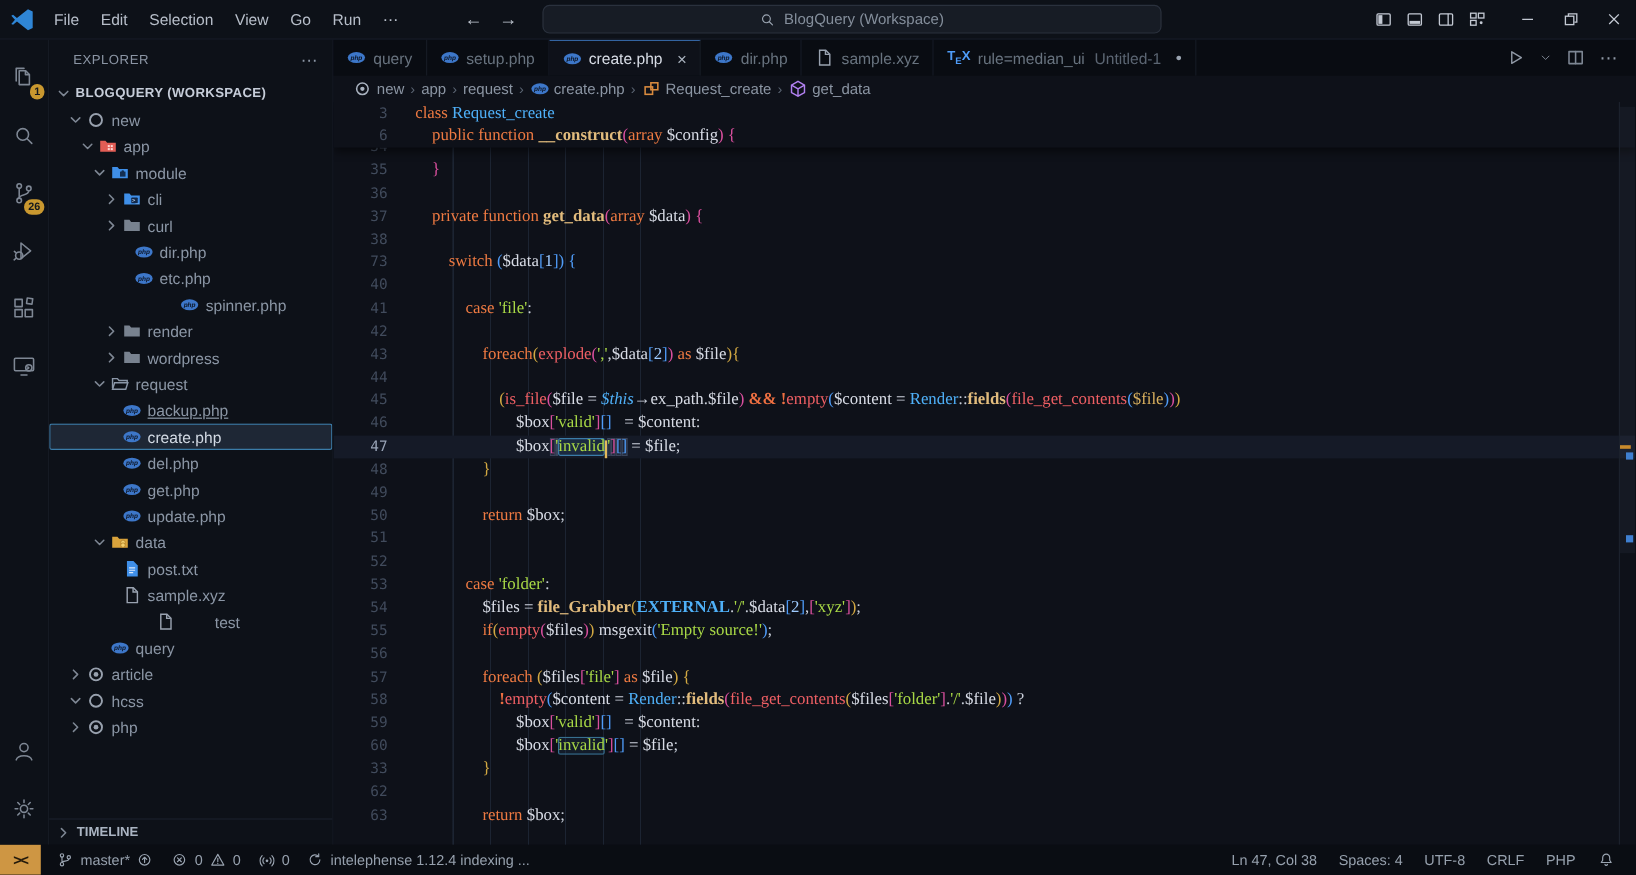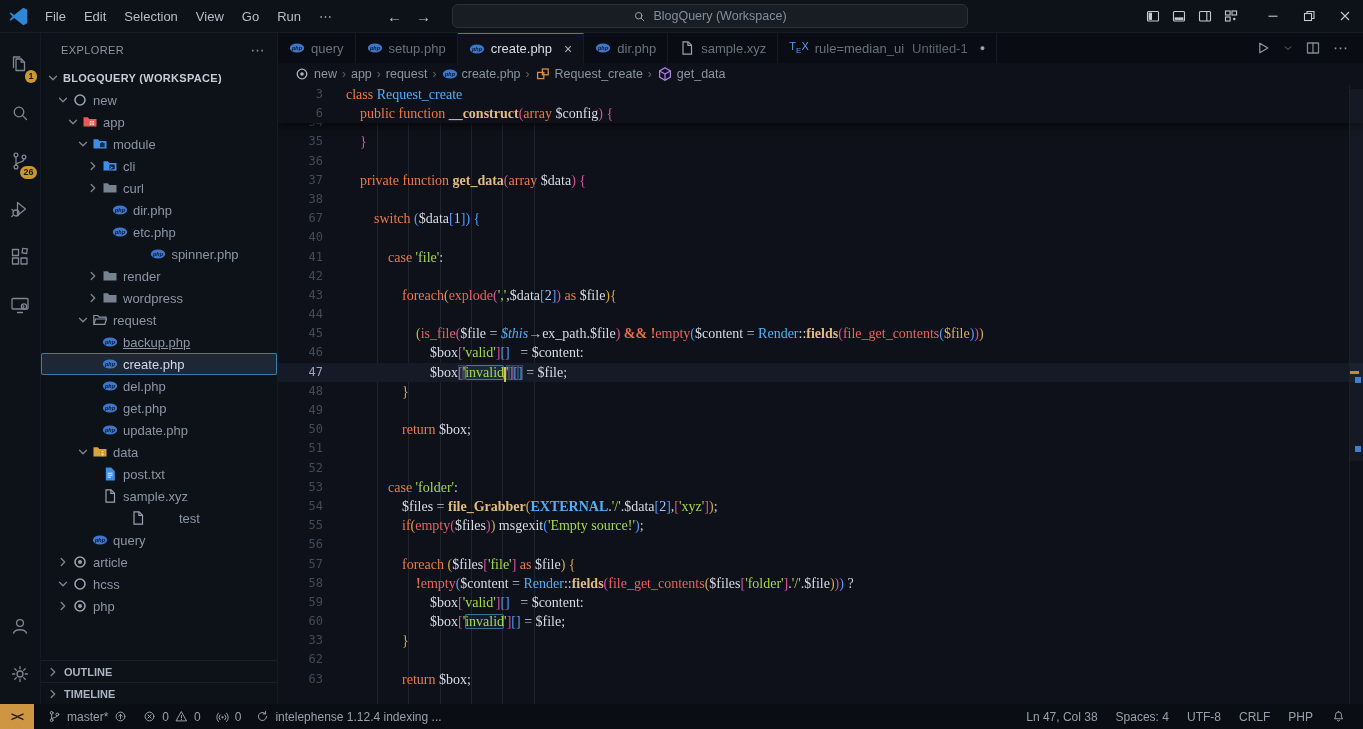--- a/index.html
+++ b/index.html
@@ -77,21 +77,21 @@
 .ov-orange{position:absolute;left:0;width:9px;height:3px;background:#c98a2c}
 .ov-blue{position:absolute;right:2px;width:6px;height:6px;background:#3f7fd0}
 
 
 #statusbar{flex:0 0 25px;background:#0a0d13;display:flex;align-items:center;font-size:12px;color:#96a0ad}
 .sitem{display:flex;align-items:center;gap:5px;padding:0 7px;height:25px}
 .sitem .ic{margin:0 1px}
 #remote-ind{background:#ce9643;color:#23190a;font-weight:bold;padding:0 11px;height:25px;display:flex;align-items:center;margin-right:6px;letter-spacing:-1px}
 #status-right{margin-left:auto;display:flex;align-items:center;padding-right:8px}
 #status-right .sitem{padding:0 9px}
-.texlogo{color:#4f9cf8;font-size:11px;font-weight:normal;letter-spacing:0}
+.texlogo{color:#4f9cf8;font-size:11px;font-weight:bold;letter-spacing:0}
 .texlogo sub{font-size:8px}
 </style>
 </head>
 <body>
 
 <div id="app">
   <div id="titlebar">
     <span id="logo" class="ic">
         <svg width="21" height="21" viewBox="0 0 24 24">
           <path fill="#2f86d6" d="M17.5 2 22 4.2V19.8L17.5 22 7 13.6 3.3 16.7 1.6 15.9 5.1 12 1.6 8.1 3.3 7.3 7 10.4z"></path>
@@ -580,28 +580,20 @@
             <span>php</span>
           </div>
         </div>
       <div id="tree-sections">
           <div class="tsec">
             <span class="chev">
               <svg width="16" height="16" viewBox="0 0 16 16">
                 <path d="M6.2 4.5 9.7 8l-3.5 3.5" stroke="#7e8794" stroke-width="1.3" fill="none" stroke-linecap="round" stroke-linejoin="round"></path>
               </svg>
             </span>
-            <span>OUTLINE</span>
-          </div>
-          <div class="tsec">
-            <span class="chev">
-              <svg width="16" height="16" viewBox="0 0 16 16">
-                <path d="M6.2 4.5 9.7 8l-3.5 3.5" stroke="#7e8794" stroke-width="1.3" fill="none" stroke-linecap="round" stroke-linejoin="round"></path>
-              </svg>
-            </span>
             <span>TIMELINE</span>
           </div>
         </div>
     </div>
 
     <div id="editor-col">
       <div id="tabbar">
           <div class="tab">
             <span class="ic">
               <svg width="16" height="16" viewBox="0 0 16 16">
@@ -762,21 +754,21 @@
             </div>
             <div class="code-row">
               <div class="gutter">37</div>
               <pre class="code-text"><span>    </span><span class="kw">private</span><span> </span><span class="kw">function</span><span> </span><span class="fn">get_data</span><span class="b1">(</span><span class="kw">array</span><span> </span><span class="var">$data</span><span class="b1">)</span><span> </span><span class="b1">{</span></pre>
             </div>
             <div class="code-row">
               <div class="gutter">38</div>
               <pre class="code-text"></pre>
             </div>
             <div class="code-row">
-              <div class="gutter">67</div>
+              <div class="gutter">73</div>
               <pre class="code-text"><span>        </span><span class="kw">switch</span><span> </span><span class="b2">(</span><span class="var">$data</span><span class="b2">[</span><span class="num">1</span><span class="b2">]</span><span class="b2">)</span><span> </span><span class="b2">{</span></pre>
             </div>
             <div class="code-row">
               <div class="gutter">40</div>
               <pre class="code-text"></pre>
             </div>
             <div class="code-row">
               <div class="gutter">41</div>
               <pre class="code-text"><span>            </span><span class="kw">case</span><span> </span><span class="str">'file'</span><span>:</span></pre>
             </div>

